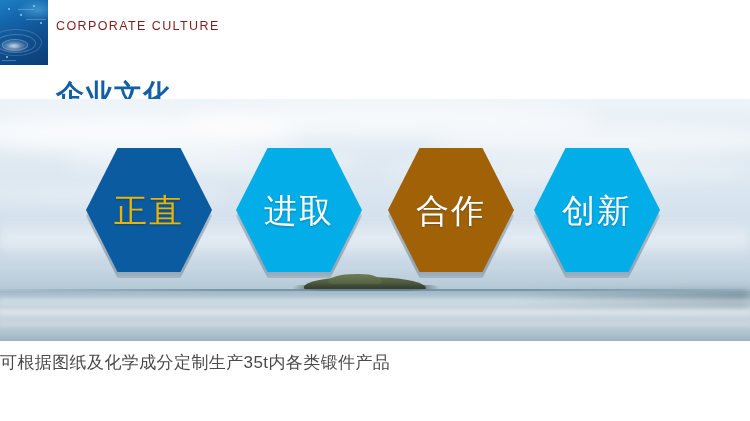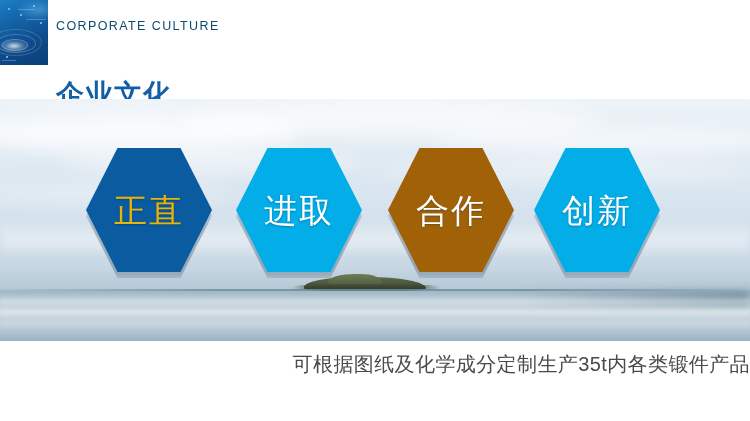--- a/index.html
+++ b/index.html
@@ -138,22 +138,22 @@
     line-height:1;white-space:nowrap;
     text-shadow:0 1px 2px rgba(0,40,70,.35);
   }
   .hx1{left:86px;}
   .hx2{left:236px;}
   .hx3{left:388px;}
   .hx4{left:534px;}
 
   
   .caption{
-    position:absolute;left:0;top:354px;width:750px;text-align:right;
-    font-size:20px;color:#4a4a4a;letter-spacing:.4px;line-height:1;
+    position:absolute;left:0;top:354px;width:750px;text-align:left;
+    font-size:17px;color:#4a4a4a;letter-spacing:.4px;line-height:1;
   }
 </style>
 </head>
 <body>
 
 <div class="slide">
 
   <div class="header">
     <div class="logo-block">
       <span class="ripple r2"></span>
@@ -162,21 +162,21 @@
       <span class="dot d1"></span>
       <span class="dot d2"></span>
       <span class="dot d3"></span>
       <span class="dot d4"></span>
       <span class="dot d5"></span>
       <span class="ln l1"></span>
       <span class="ln l2"></span>
       <span class="ln l3"></span>
     </div>
     <div class="header-text">
-      <div class="eyebrow" style="color: #0c4a6e;">CORPORATE CULTURE</div>
+      <div class="eyebrow" style="color: #7f1d1d;">CORPORATE CULTURE</div>
       <div class="cn-title" style="color: rgb(17, 95, 166); margin-top: 48px;">企业文化</div>
     </div>
   </div>
 
   <div class="scene">
     <span class="cloud c1"></span>
     <span class="cloud c2"></span>
     <span class="cloud c3"></span>
     <span class="cloud c4"></span>
     <span class="cloud c5"></span>

